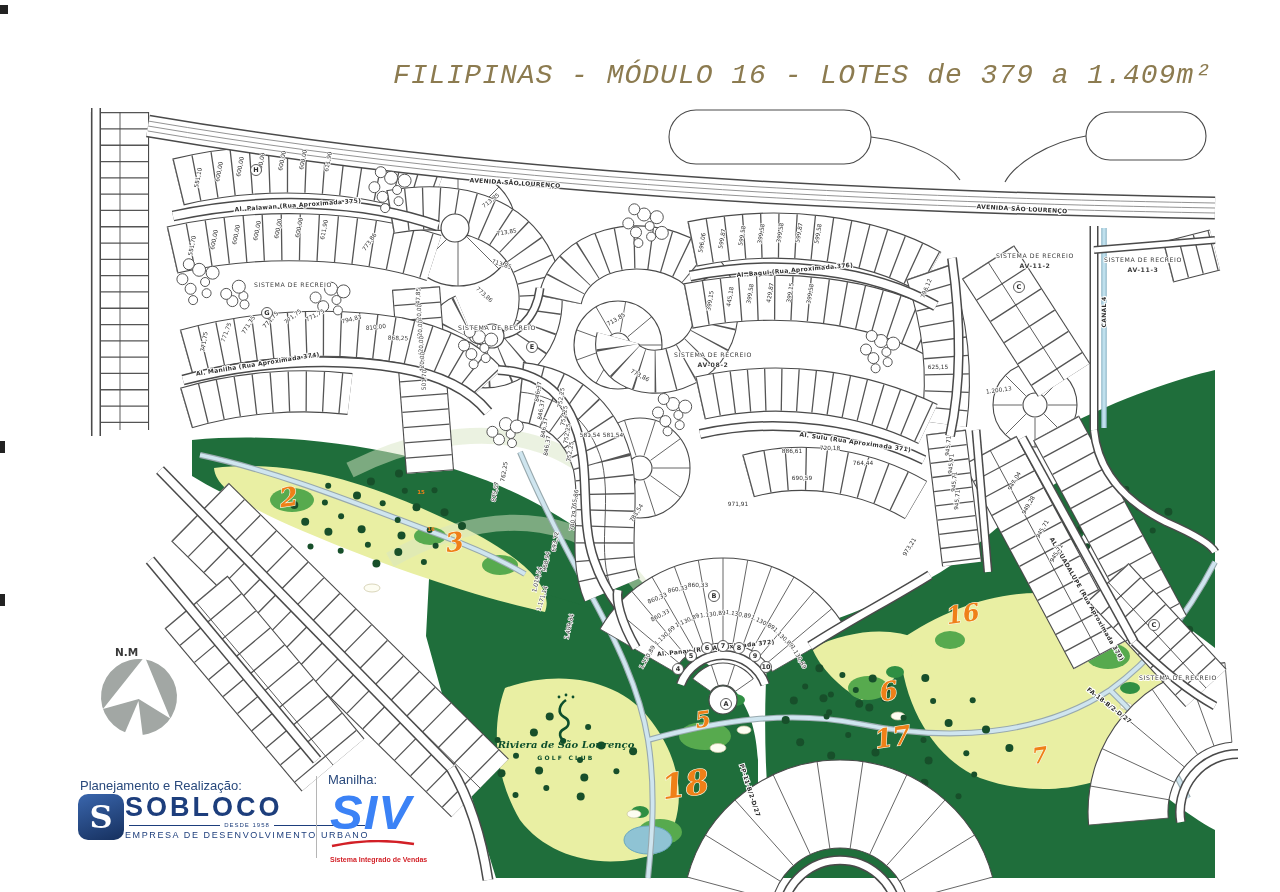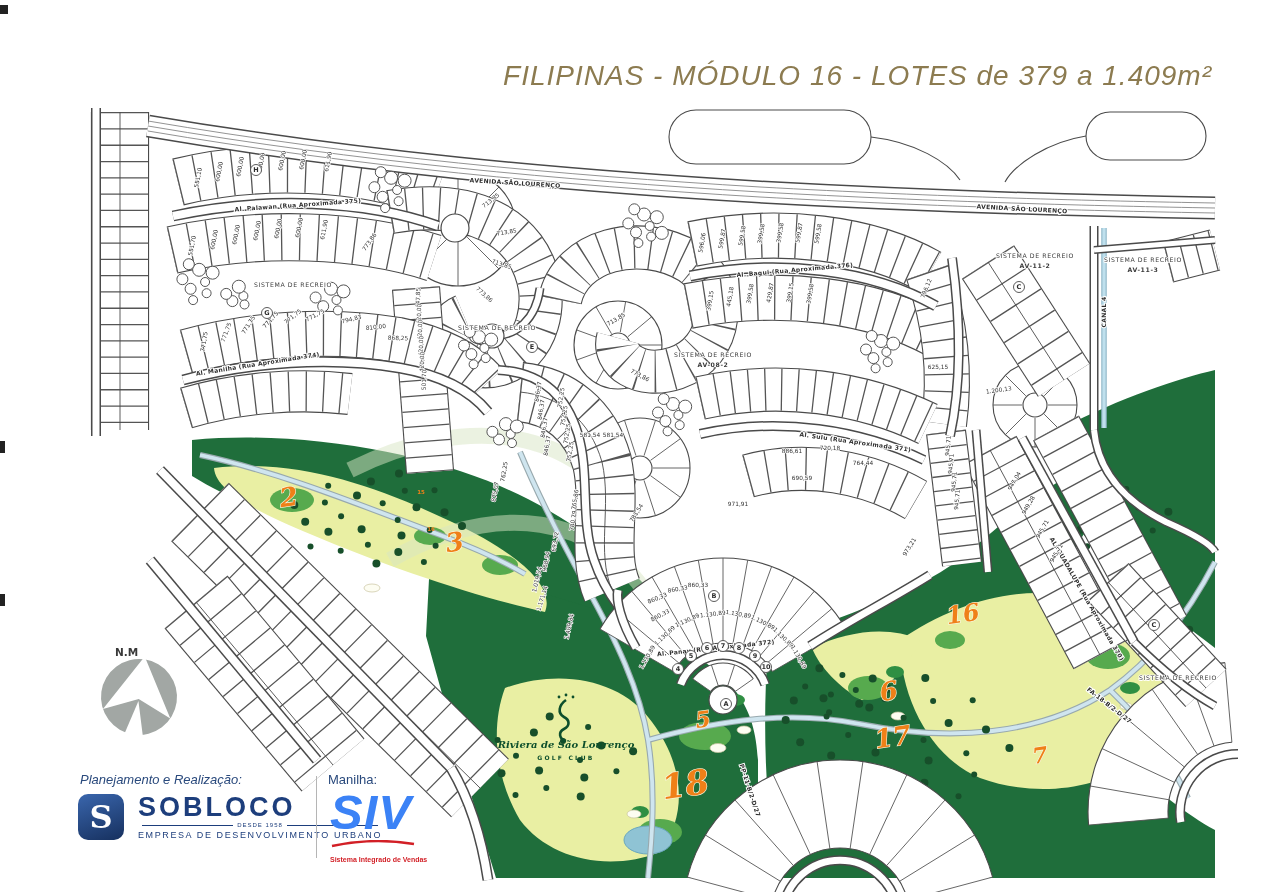--- a/index.html
+++ b/index.html
@@ -1,43 +1,43 @@
 <!DOCTYPE html>
 <html><head>
 <meta charset="utf-8">
 <style>
   html,body{margin:0;padding:0;background:#fff;width:1280px;height:892px;overflow:hidden;
     font-family:"Liberation Sans","DejaVu Sans",sans-serif;}
   #stage{position:relative;width:1280px;height:892px;background:#fff;}
   #map-svg{position:absolute;left:0;top:0;}
-  .page-title{position:absolute;top:60px;right:68px;font-family:Liberation Sans, sans-serif;
+  .page-title{position:absolute;top:60px;right:68px;font-family:Liberation Mono, monospace;
     font-style:italic;font-size:28px;color:#8c7b50;letter-spacing:1px;white-space:nowrap;}
   
   .lotl{font:5.8px "DejaVu Sans",sans-serif;fill:#333;text-anchor:middle;paint-order:stroke;stroke:#fff;stroke-width:1.4px;}
   .stl{font:700 6px "DejaVu Sans",sans-serif;fill:#2e2e2e;text-anchor:middle;paint-order:stroke;stroke:#fff;stroke-width:2px;letter-spacing:.3px;}
   .areal{font:6.2px "DejaVu Sans",sans-serif;fill:#3c3c3c;text-anchor:middle;letter-spacing:.6px;paint-order:stroke;stroke:#fff;stroke-width:1.6px;}
   .areab{font-weight:700;}
   .mark{font:700 6.5px "DejaVu Sans",sans-serif;fill:#2e2e2e;text-anchor:middle;}
   .holen{font-family:"DejaVu Serif","Liberation Serif",serif;font-style:italic;font-weight:700;
     fill:#ef8018;text-anchor:middle;paint-order:stroke;stroke:#fbf6df;stroke-width:1.2px;}
   .teen{font:700 5.5px "DejaVu Sans",sans-serif;fill:#ef8018;text-anchor:middle;}
   .clubn{font-family:"DejaVu Serif","Liberation Serif",serif;font-style:italic;font-weight:700;
     font-size:10px;fill:#0d4f2c;text-anchor:middle;}
   .clubs{font:700 6px "DejaVu Sans",sans-serif;fill:#0d4f2c;letter-spacing:2.2px;text-anchor:middle;}
   .nm{font:700 10.5px "DejaVu Sans",sans-serif;fill:#3a3a3a;}
   
   .footer{position:absolute;left:78px;top:770px;width:348px;height:96px;}
   .plan-label,.sales-label{font-size:13px;color:#29497c;}
-  .plan-label{position:absolute;left:2px;top:2px;font-style:italic;}
+  .plan-label{position:absolute;left:2px;top:8px;}
   .sales-label{position:absolute;left:250px;top:2px;}
   .sob{position:absolute;left:0px;top:24px;display:flex;align-items:flex-start;}
   .sob-icon{width:46px;height:46px;border-radius:10px;background:linear-gradient(160deg,#3a66ad,#16305e);
     color:#fff;font-weight:700;font-size:32px;display:flex;align-items:center;justify-content:center;
     font-family:"DejaVu Serif",serif;}
-  .sob-text{margin-left:14px;}
+  .sob-text{margin-left:1px;}
   .sob-name{font-size:27px;font-weight:700;color:#1d3e7c;letter-spacing:3px;line-height:1;}
   .sob-since{display:flex;align-items:center;color:#1d3e7c;font-size:6px;letter-spacing:1px;margin:1px 0 2px 0;}
   .sob-since:before,.sob-since:after{content:"";flex:1;border-top:1px solid #1d3e7c;margin:0 4px;}
   .sob-tag{font-size:9px;color:#1d3e7c;letter-spacing:1.6px;white-space:nowrap;}
   .vdiv{position:absolute;left:238px;top:6px;width:1px;height:82px;background:#b5b5b5;}
   .siv{position:absolute;left:252px;top:22px;text-align:left;}
   .siv-name{font-size:49px;font-weight:900;color:#3b82f6;line-height:.85;font-style:italic;letter-spacing:1px;}
   .siv-tag{font-size:7px;font-weight:700;color:#d21f26;margin-top:4px;white-space:nowrap;}
   .edge-mark{position:absolute;background:#222;}
 </style>

